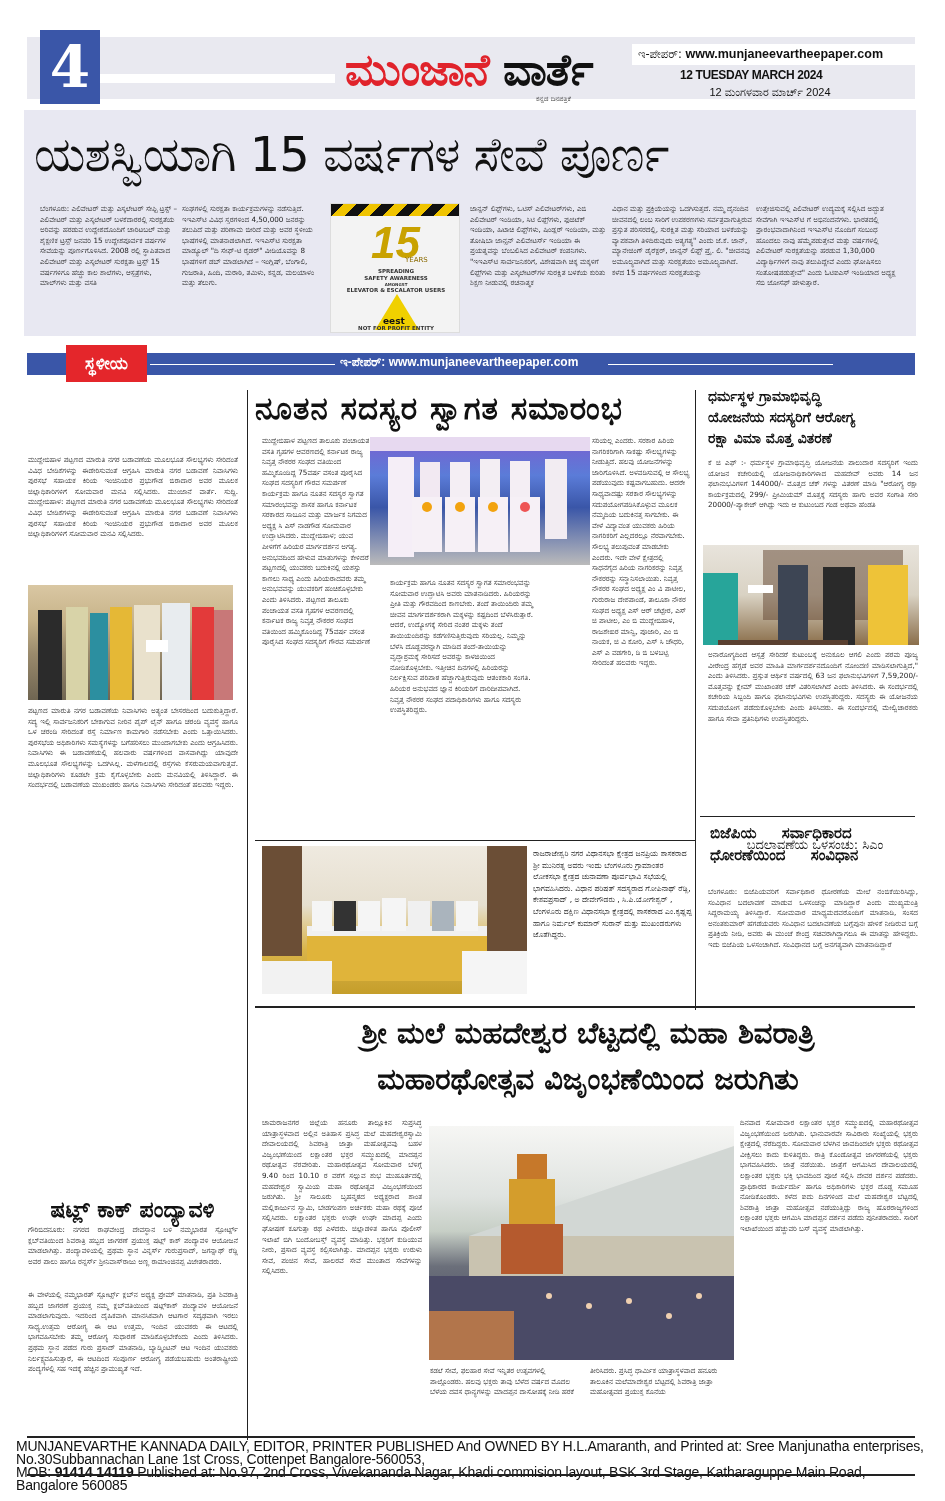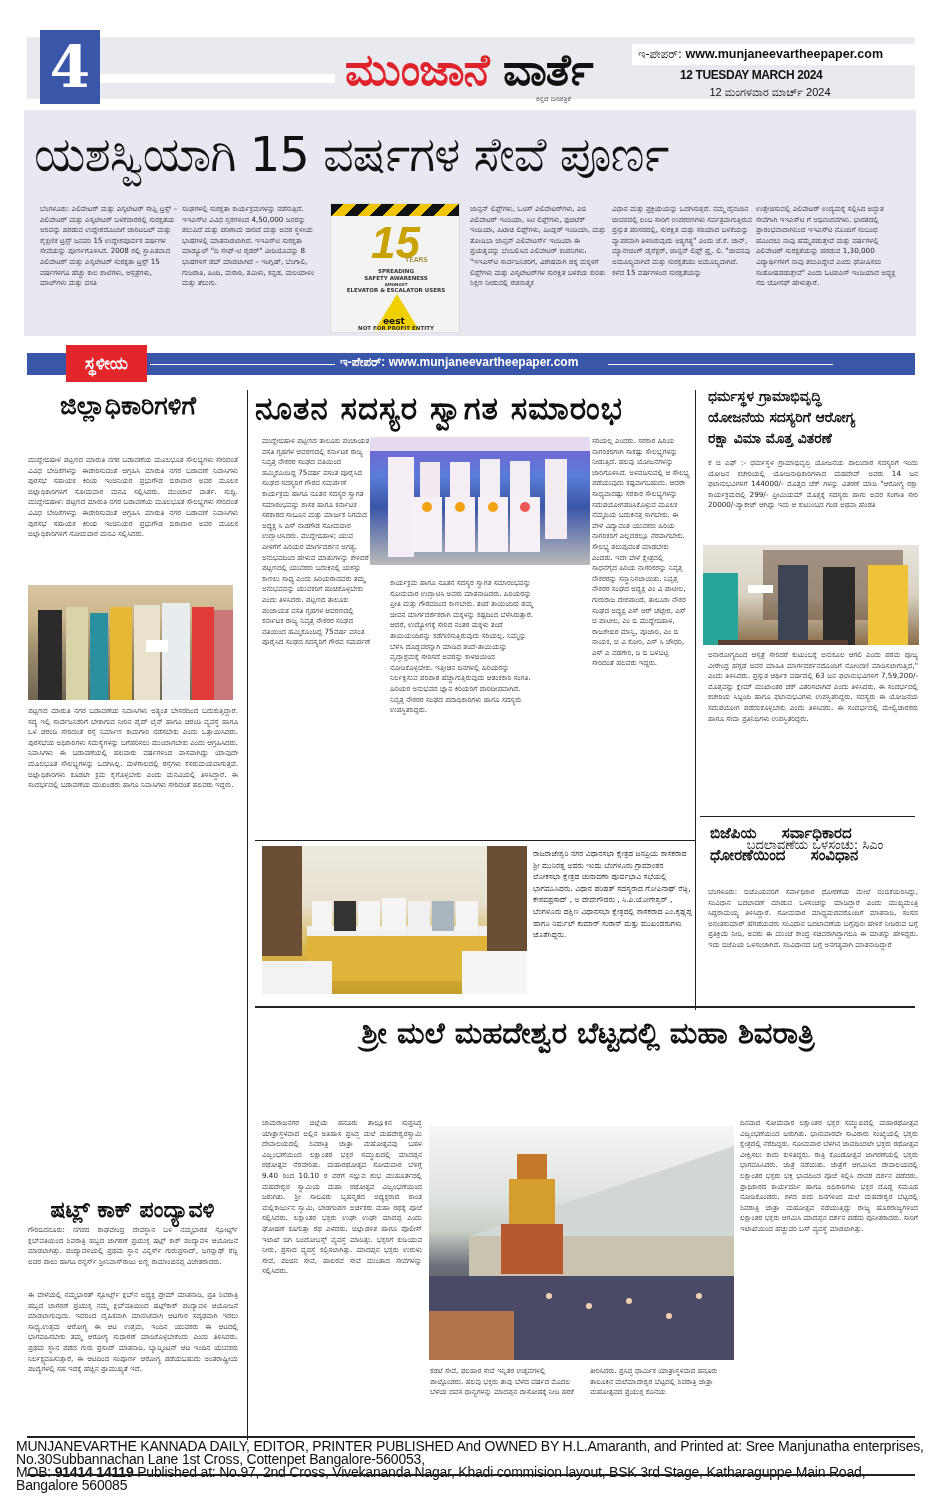--- a/index.html
+++ b/index.html
@@ -81,21 +81,20 @@
 <div class="abs sec-url">
   <span>ಇ-ಪೇಪರ್:</span>
   <span>www.munjaneevartheepaper.com</span>
 </div>
 <div class="abs sec-tag">ಸ್ಥಳೀಯ</div>
 
 <div class="abs vrule" style="left:247px; top:390px; height:1050px;"></div>
 <div class="abs vrule" style="left:695px; top:390px; height:620px;"></div>
 
 <div class="abs headline" style="left:12px; top:390px; width:232px; text-align:center; font-size:25px; line-height:32px;">
-  <div>ಜಿಲ್ಲಾಧಿಕಾರಿಗಳಿಗೆ</div>
 </div>
 <div class="abs col-text" style="left:28px; top:455px; width:210px; height:132px; text-align:justify;">ಮುದ್ದೇಬಿಹಾಳ ಪಟ್ಟಣದ ಮಾರುತಿ ನಗರ ಬಡಾವಣೆಯ ಮೂಲಭೂತ ಸೌಲಭ್ಯಗಳು ಸೇರಿದಂತೆ ವಿವಿಧ ಬೇಡಿಕೆಗಳನ್ನು ಈಡೇರಿಸುವಂತೆ ಆಗ್ರಹಿಸಿ ಮಾರುತಿ ನಗರ ಬಡಾವಣೆ ನಿವಾಸಿಗಳು ಪುರಸಭೆ ಸಹಾಯಕ ಕಿರಿಯ ಇಂಜಿನಿಯರ ಪ್ರಭುಗೌಡ ಬಿರಾದಾರ ಅವರ ಮೂಲಕ ಜಿಲ್ಲಾಧಿಕಾರಿಗಳಿಗೆ ಸೋಮವಾರ ಮನವಿ ಸಲ್ಲಿಸಿದರು. ಮುಂಜಾನೆ ವಾರ್ತೆ. ಸುದ್ದಿ. ಮುದ್ದೇಬಿಹಾಳ: ಪಟ್ಟಣದ ಮಾರುತಿ ನಗರ ಬಡಾವಣೆಯ ಮೂಲಭೂತ ಸೌಲಭ್ಯಗಳು ಸೇರಿದಂತೆ ವಿವಿಧ ಬೇಡಿಕೆಗಳನ್ನು ಈಡೇರಿಸುವಂತೆ ಆಗ್ರಹಿಸಿ ಮಾರುತಿ ನಗರ ಬಡಾವಣೆ ನಿವಾಸಿಗಳು ಪುರಸಭೆ ಸಹಾಯಕ ಕಿರಿಯ ಇಂಜಿನಿಯರ ಪ್ರಭುಗೌಡ ಬಿರಾದಾರ ಅವರ ಮೂಲಕ ಜಿಲ್ಲಾಧಿಕಾರಿಗಳಿಗೆ ಸೋಮವಾರ ಮನವಿ ಸಲ್ಲಿಸಿದರು.</div>
 <div class="abs photo" style="left:28px; top:585px; width:205px; height:115px; background:linear-gradient(180deg,#d9c7a3 0%,#c8b48a 30%,#9a8a6c 60%,#6f6552 100%);">
   <svg width="205" height="115">
     <rect x="10" y="25" width="24" height="90" fill="#2b2b2b"></rect>
     <rect x="38" y="22" width="22" height="93" fill="#d8d3a8"></rect>
     <rect x="62" y="28" width="18" height="87" fill="#2c8fa0"></rect>
     <rect x="82" y="22" width="22" height="93" fill="#e5b836"></rect>
     <rect x="106" y="20" width="26" height="95" fill="#e9e1cc"></rect>
     <rect x="134" y="18" width="28" height="97" fill="#e8ecef"></rect>
@@ -187,20 +186,21 @@
   <div>ಧೋರಣೆಯಿಂದ ಸಂವಿಧಾನ</div>
 </div>
 <div class="abs headline" style="left:710px; top:836px; width:210px; text-align:center; font-size:13px; font-weight:normal; line-height:18px;">ಬದಲಾವಣೆಯ ಒಳಸಂಚು: ಸಿಎಂ</div>
 <div class="abs col-text" style="left:708px; top:887px; width:210px; height:115px; text-align:justify;">
   <span>ಬೆಂಗಳೂರು: ಬಿಜೆಪಿಯವರಿಗೆ ಸರ್ವಾಧಿಕಾರ ಧೋರಣೆಯ ಮೇಲೆ ನಂಬಿಕೆಯಿರಿಸಿದ್ದು, ಸಂವಿಧಾನ ಬದಲಾವಣೆ ಮಾಡುವ ಒಳಸಂಚನ್ನು ಮಾಡಿದ್ದಾರೆ ಎಂದು ಮುಖ್ಯಮಂತ್ರಿ ಸಿದ್ದರಾಮಯ್ಯ ತಿಳಿಸಿದ್ದಾರೆ.</span>
   <span>ಸೋಮವಾರ ಮಾಧ್ಯಮದವರೊಂದಿಗೆ ಮಾತನಾಡಿ, ಸಂಸದ ಅನಂತಕುಮಾರ್ ಹೆಗಡೆಯವರು ಸಂವಿಧಾನ ಬದಲಾವಣೆಯ ಬಗ್ಗೆಪುನಃ ಹೇಳಿಕೆ ನೀಡಿರುವ ಬಗ್ಗೆ ಪ್ರತಿಕ್ರಿಯೆ ನೀಡಿ, ಅವರು ಈ ಮುಂಚೆ ಕೇಂದ್ರ ಸಚಿವರಾಗಿದ್ದಾಗಲೂ ಈ ಮಾತನ್ನು ಹೇಳಿದ್ದರು. ಇದು ಬಿಜೆಪಿಯ ಒಳಸಂಚಾಗಿದೆ. ಸಂವಿಧಾನದ ಬಗ್ಗೆ ಅನಗತ್ಯವಾಗಿ ಮಾತನಾಡಿದ್ದಾರೆ</span>
 </div>
 
 <div class="abs headline" style="left:258px; top:1010px; width:660px; font-size:29px; line-height:46px; text-align:center;">
   <div>ಶ್ರೀ ಮಲೆ ಮಹದೇಶ್ವರ ಬೆಟ್ಟದಲ್ಲಿ ಮಹಾ ಶಿವರಾತ್ರಿ</div>
+  <div>ಮಹಾರಥೋತ್ಸವ ವಿಜೃಂಭಣೆಯಿಂದ ಜರುಗಿತು</div>
 </div>
 <div class="abs col-text" style="left:262px; top:1118px; width:160px; height:320px; text-align:justify;">ಚಾಮರಾಜನಗರ ಜಿಲ್ಲೆಯ ಹನೂರು ತಾಲ್ಲೂಕಿನ ಸುಪ್ರಸಿದ್ಧ ಯಾತ್ರಾಸ್ಥಳವಾದ ಅಲ್ಲಿನ ಅತಿಹಾಸ ಪ್ರಸಿದ್ಧ ಮಲೆ ಮಹದೇಶ್ವರಸ್ವಾಮಿ ದೇವಾಲಯದಲ್ಲಿ ಶಿವರಾತ್ರಿ ಜಾತ್ರಾ ಮಹೋತ್ಸವವು ಬಹಳ ವಿಜೃಂಭಣೆಯಿಂದ ಲಕ್ಷಾಂತರ ಭಕ್ತರ ಸಮ್ಮುಖದಲ್ಲಿ ಮಾದಪ್ಪನ ರಥೋತ್ಸವ ನೆರವೇರಿತು. ಮಹಾರಥೋತ್ಸವ ಸೋಮವಾರ ಬೆಳಿಗ್ಗೆ 9.40 ರಿಂದ 10.10 ರ ವರೆಗೆ ಸಲ್ಲುವ ಶುಭ ಮುಹೂರ್ತದಲ್ಲಿ ಮಹದೇಶ್ವರ ಸ್ವಾಮಿಯ ಮಹಾ ರಥೋತ್ಸವ ವಿಜೃಂಭಣೆಯಿಂದ ಜರುಗಿತು. ಶ್ರೀ ಸಾಲೂರು ಬೃಹನ್ಮಠದ ಅಧ್ಯಕ್ಷರಾದ ಶಾಂತ ಮಲ್ಲಿಕಾರ್ಜುನ ಸ್ವಾಮಿ, ಬೇಡಗಂಪಣ ಅರ್ಚಕರು ಮಹಾ ರಥಕ್ಕೆ ಪೂಜೆ ಸಲ್ಲಿಸಿದರು. ಲಕ್ಷಾಂತರ ಭಕ್ತರು ಉಘೇ ಉಘೇ ಮಾದಪ್ಪ ಎಂದು ಘೋಷಣೆ ಕೂಗುತ್ತಾ ರಥ ಎಳೆದರು. ಜಿಲ್ಲಾಡಳಿತ ಹಾಗೂ ಪೊಲೀಸ್ ಇಲಾಖೆ ಬಿಗಿ ಬಂದೋಬಸ್ತ್ ವ್ಯವಸ್ಥೆ ಮಾಡಿತ್ತು. ಭಕ್ತರಿಗೆ ಕುಡಿಯುವ ನೀರು, ಪ್ರಸಾದ ವ್ಯವಸ್ಥೆ ಕಲ್ಪಿಸಲಾಗಿತ್ತು. ಮಾದಪ್ಪನ ಭಕ್ತರು ಉರುಳು ಸೇವೆ, ಪಂಜಿನ ಸೇವೆ, ಹಾಲರವೆ ಸೇವೆ ಮುಂತಾದ ಸೇವೆಗಳನ್ನು ಸಲ್ಲಿಸಿದರು.</div>
 <div class="abs photo" style="left:429px; top:1126px; width:305px; height:234px; background:linear-gradient(180deg,#f6f6f4 0%,#dfe3e0 30%,#c7cfc6 45%,#6b6f7a 60%,#3b3f58 100%);">
   <svg width="305" height="234">
     <path d="M40 110 L305 20 L305 110 Z" fill="#d2d7d4"></path>
     <rect x="40" y="110" width="265" height="40" fill="#c9c3b0"></rect>
     <rect x="88" y="28" width="30" height="25" fill="#c6782a"></rect>
     <rect x="80" y="53" width="46" height="45" fill="#d49d2c"></rect>
     <rect x="72" y="98" width="62" height="50" fill="#b55a2e"></rect>
     <rect x="0" y="150" width="305" height="84" fill="#4a4a66"></rect>

